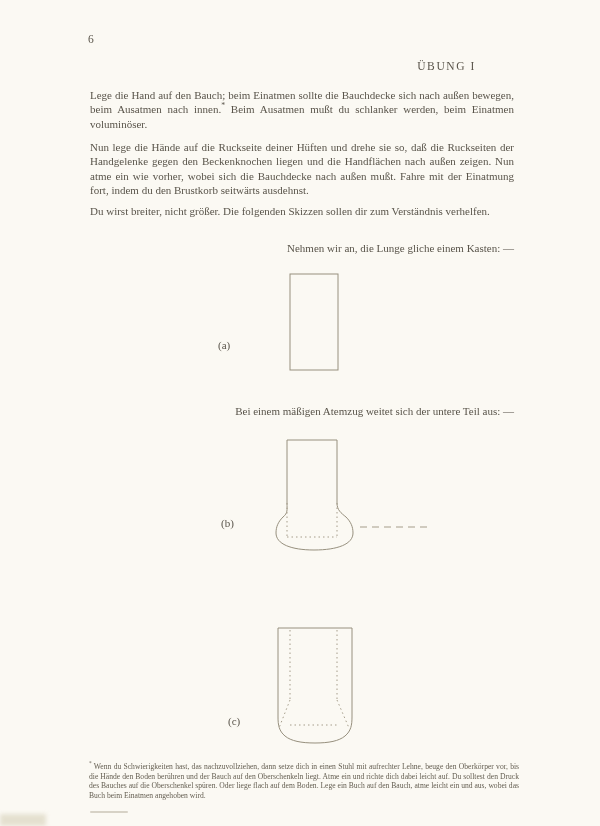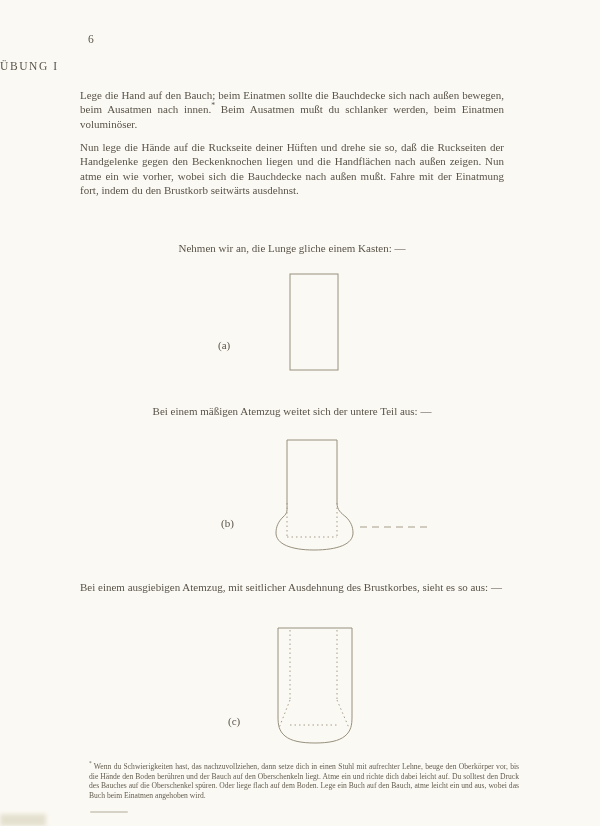--- a/index.html
+++ b/index.html
@@ -17,34 +17,34 @@
     color:var(--ink);
     overflow:hidden;
     margin:0 auto;
   }
   .pagenum{
     position:absolute;left:88px;top:33px;
     font-size:11.5px;
   }
   .title{
     position:absolute;left:0;top:60px;width:476px;
-    text-align:left;font-size:11.5px;letter-spacing:1.6px;
+    text-align:right;font-size:11.5px;letter-spacing:1.6px;
   }
   .para{
-    position:absolute;left:80px;width:424px;
+    position:absolute;left:90px;width:424px;
     font-size:11px;line-height:14.3px;
     text-align:justify;
   }
   .para sup, .fn sup{font-size:70%;line-height:0;}
   .it{}
   #p1{top:88px;}
   #p2{top:140px;}
   #p3{top:204px;}
-  #p4{top:241px;text-align:center;}
-  #p5{top:404px;text-align:center;}
+  #p4{top:241px;text-align:right;}
+  #p5{top:404px;text-align:right;}
   #p6{top:580px;}
   .figlabel{
     position:absolute;font-size:11px;
   }
   #lab-a{left:218px;top:339px;}
   #lab-b{left:221px;top:517px;}
   #lab-c{left:228px;top:715px;}
   .figsvg{position:absolute;}
   #fig-a{left:278px;top:268px;}
   #fig-b{left:270px;top:432px;}
@@ -70,37 +70,37 @@
 <body>
 
 <div class="page">
 
   <div class="pagenum">6</div>
 
   <div class="title">ÜBUNG I</div>
 
   <div class="para" id="p1"><span>Lege die Hand auf den Bauch; beim Einatmen sollte die Bauchdecke sich nach außen bewegen, beim Ausatmen nach innen.</span><sup>*</sup><span> Beim Ausatmen mußt du schlanker werden, beim Einatmen voluminöser.</span></div>
   <div class="para" id="p2"><span>Nun lege die Hände auf die Ruckseite deiner Hüften und drehe sie so, daß die Ruckseiten der Handgelenke gegen den Beckenknochen liegen und die Handflächen nach außen zeigen. Nun atme ein wie vorher, wobei sich die Bauchdecke nach außen mußt. Fahre mit der Einatmung fort, indem du </span><span class="it">den Brustkorb seitwärts ausdehnst</span><span>.</span></div>
+  <div class="para" id="p3"><span>Du wirst </span><span class="it">breiter</span><span>, nicht </span><span class="it">größer</span><span>. Die folgenden Skizzen sollen dir zum Verständnis verhelfen.</span></div>
   <div class="para" id="p4"><span>Nehmen wir an, die Lunge gliche einem Kasten: —</span></div>
 
   <svg class="figsvg" id="fig-a" width="76" height="110" viewBox="0 0 76 110">
     <rect x="12" y="6" width="48" height="96" stroke="var(--stroke)" stroke-width="1"></rect>
   </svg>
   <div class="figlabel" id="lab-a">(a)</div>
 
   <div class="para" id="p5"><span>Bei einem mäßigen Atemzug weitet sich der untere Teil aus: —</span></div>
 
   <svg class="figsvg" id="fig-b" width="165" height="124" viewBox="0 0 165 124">
     <path d="M17,8 L67,8 L67,71 C67,78 71,81 76,85 C81,90 83,95 83,101 C83,112 68,118 44,118 C21,118 6,112 6,101 C6,95 8,90 13,85 C18,81 17,78 17,71 Z" stroke="var(--stroke)" stroke-width="1"></path>
     <path d="M17,71 L17,105 M67,71 L67,105 M17,105 L67,105" stroke="var(--dotted)" stroke-width="1" stroke-dasharray="1.5,3"></path>
     <line x1="90" y1="95" x2="158" y2="95" stroke="var(--dotted)" stroke-width="1" stroke-dasharray="7,5"></line>
   </svg>
   <div class="figlabel" id="lab-b">(b)</div>
 
-  <div class="para" id="p6"><span>Bei einem ausgiebigen Atemzug, mit seitlicher Ausdehnung des Brustkorbes, sieht es so aus: —</span></div>
 
   <svg class="figsvg" id="fig-c" width="110" height="130" viewBox="0 0 110 130">
     <path d="M13,8 L87,8 L87,97 C87,105 86,111 80,116 C74,121 64,123 50,123 C36,123 26,121 20,116 C14,111 13,105 13,97 Z" stroke="var(--stroke)" stroke-width="1"></path>
     <path d="M25,10 L25,80 M25,80 L14,108 M72,10 L72,80 M72,80 L84,108 M25,105 L72,105" stroke="var(--dotted)" stroke-width="1" stroke-dasharray="1.5,3"></path>
   </svg>
   <div class="figlabel" id="lab-c">(c)</div>
 
   <div class="fn"><sup>*</sup><span> Wenn du Schwierigkeiten hast, das nachzuvollziehen, dann setze dich in einen Stuhl mit aufrechter Lehne, beuge den Oberkörper vor, bis die Hände den Boden berühren und der Bauch auf den Oberschenkeln liegt. Atme ein und richte dich dabei leicht auf. Du solltest den Druck des Bauches auf die Oberschenkel spüren. </span><span class="it">Oder</span><span> liege flach auf dem Boden. Lege ein Buch auf den Bauch, atme leicht ein und aus, wobei das Buch beim </span><span class="it">Einatmen</span><span> angehoben wird.</span></div>
 
   <div class="artifact-line"></div>

